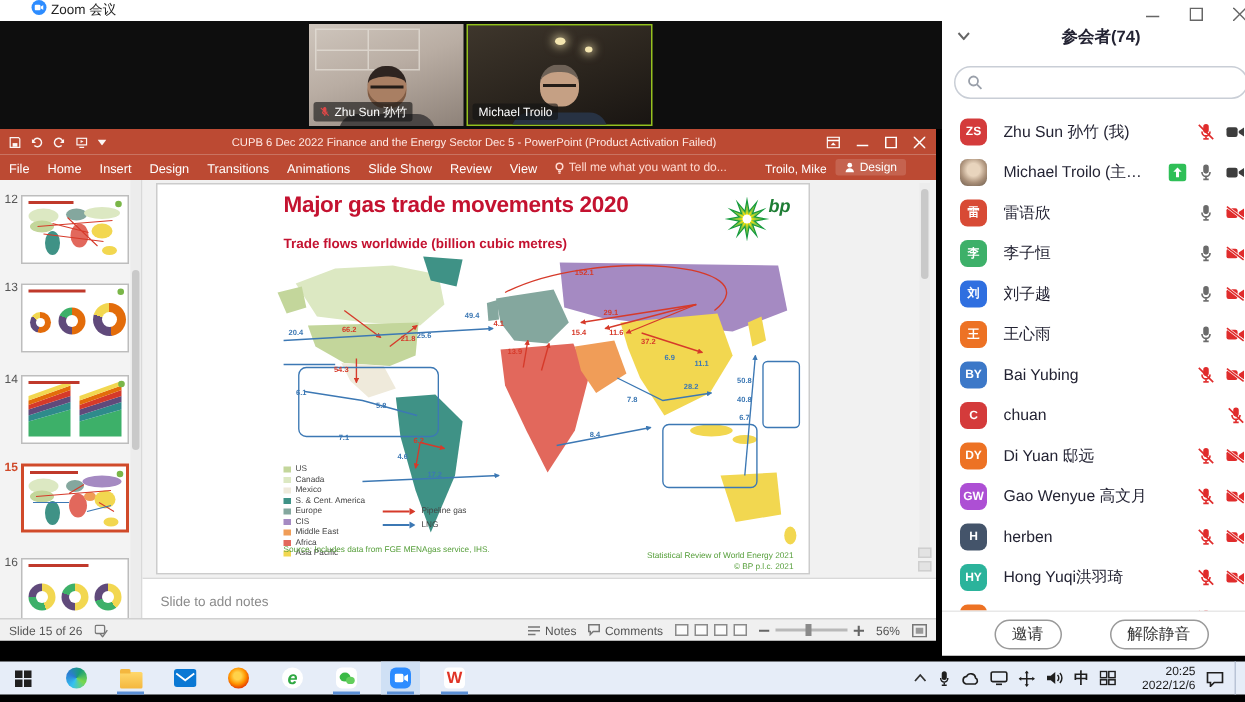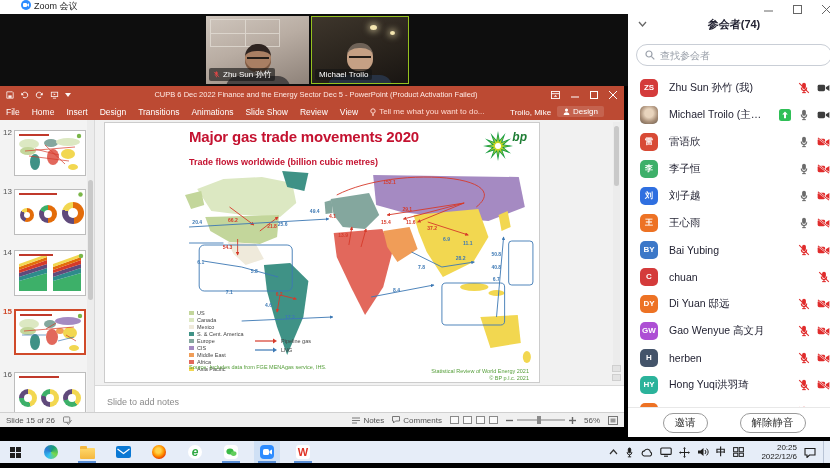--- a/index.html
+++ b/index.html
@@ -10,21 +10,21 @@
 
   
   .ztitle{position:absolute;left:0;top:0;width:628px;height:14px;background:#fff;display:flex;align-items:flex-start;padding-left:21px;gap:3px}
   .zic{width:10px;height:10px;border-radius:50%;background:#2d8cff;display:flex;align-items:center;justify-content:center}
   .ztitle span{font-size:9px;color:#222}
 
   
   .vstrip{position:absolute;left:0;top:14px;width:628px;height:72px;background:#0e0e0e}
   .tile{position:absolute;top:2px;height:68px;overflow:hidden}
   .tile1{left:206px;width:103px;background:linear-gradient(160deg,#cfc6bd 0%,#b9ada3 45%,#8e8279 100%)}
-  .tile2{left:311px;width:98px;background:linear-gradient(160deg,#3e362c 0%,#2a241d 55%,#191512 100%);border:1.5px solid #95c11f}
+  .tile2{left:311px;width:124px;background:linear-gradient(160deg,#3e362c 0%,#2a241d 55%,#191512 100%);border:1.5px solid #95c11f}
   .shelf{position:absolute;left:4px;top:3px;width:70px;height:28px;border:1px solid #e7e2da;opacity:.7}
   .shelf:before{content:"";position:absolute;left:0;top:13px;width:100%;height:1px;background:#e7e2da}
   .shelf:after{content:"";position:absolute;left:34px;top:0;width:1px;height:100%;background:#e7e2da}
   .lamp{position:absolute;width:7px;height:5px;border-radius:50%;background:#f4e6b0;box-shadow:0 0 6px 2px rgba(244,230,176,.55)}
   .person{position:absolute;bottom:-6px;left:50%;transform:translateX(-50%);width:70px;height:46px}
   .head{position:absolute;left:50%;transform:translateX(-50%);top:0;width:26px;height:28px;border-radius:46% 46% 42% 42%}
   .body-sil{position:absolute;left:50%;transform:translateX(-50%);bottom:-8px;width:64px;height:22px;border-radius:12px 12px 0 0}
   .t1 .head{background:#a97f63;box-shadow:inset 0 -3px 0 #7d5a43;border-top:7px solid #2e2420}
   .t1 .body-sil{background:#4a4544}
   .t2 .head{background:#c5a084;border-top:5px solid #6e6257}
@@ -604,21 +604,20 @@
     <svg class="pchev" width="9" height="6" viewBox="0 0 9 6">
         <path d="M1 1 L4.5 5 L8 1" fill="none" stroke="#666" stroke-width="1.3"></path>
       </svg>
     <div class="phead">参会者(74)</div>
 
     <div class="psearch">
       <svg width="10" height="10" viewBox="0 0 10 10">
           <circle cx="4" cy="4" r="3" fill="none" stroke="#9aa0aa" stroke-width="1.2"></circle>
           <line x1="6.3" y1="6.3" x2="9.3" y2="9.3" stroke="#9aa0aa" stroke-width="1.2"></line>
         </svg>
-      <input placeholder="查找参会者" style="">
     </div>
 
     <div class="plist">
       <div class="prow">
         <span class="pav" style="background: rgb(212, 59, 59);">ZS</span>
         <span class="pname">Zhu Sun 孙竹 (我)</span>
         <span class="picons">
           <svg class="mic-off" width="12" height="12" viewBox="0 0 12 12" stroke="currentColor" stroke-width="1.1">
               <rect x="4.7" y="1.2" width="2.6" height="5" rx="1.3" fill="currentColor"></rect>
               <path d="M3.3 5.6a2.7 3 0 0 0 5.4 0" fill="none"></path>

